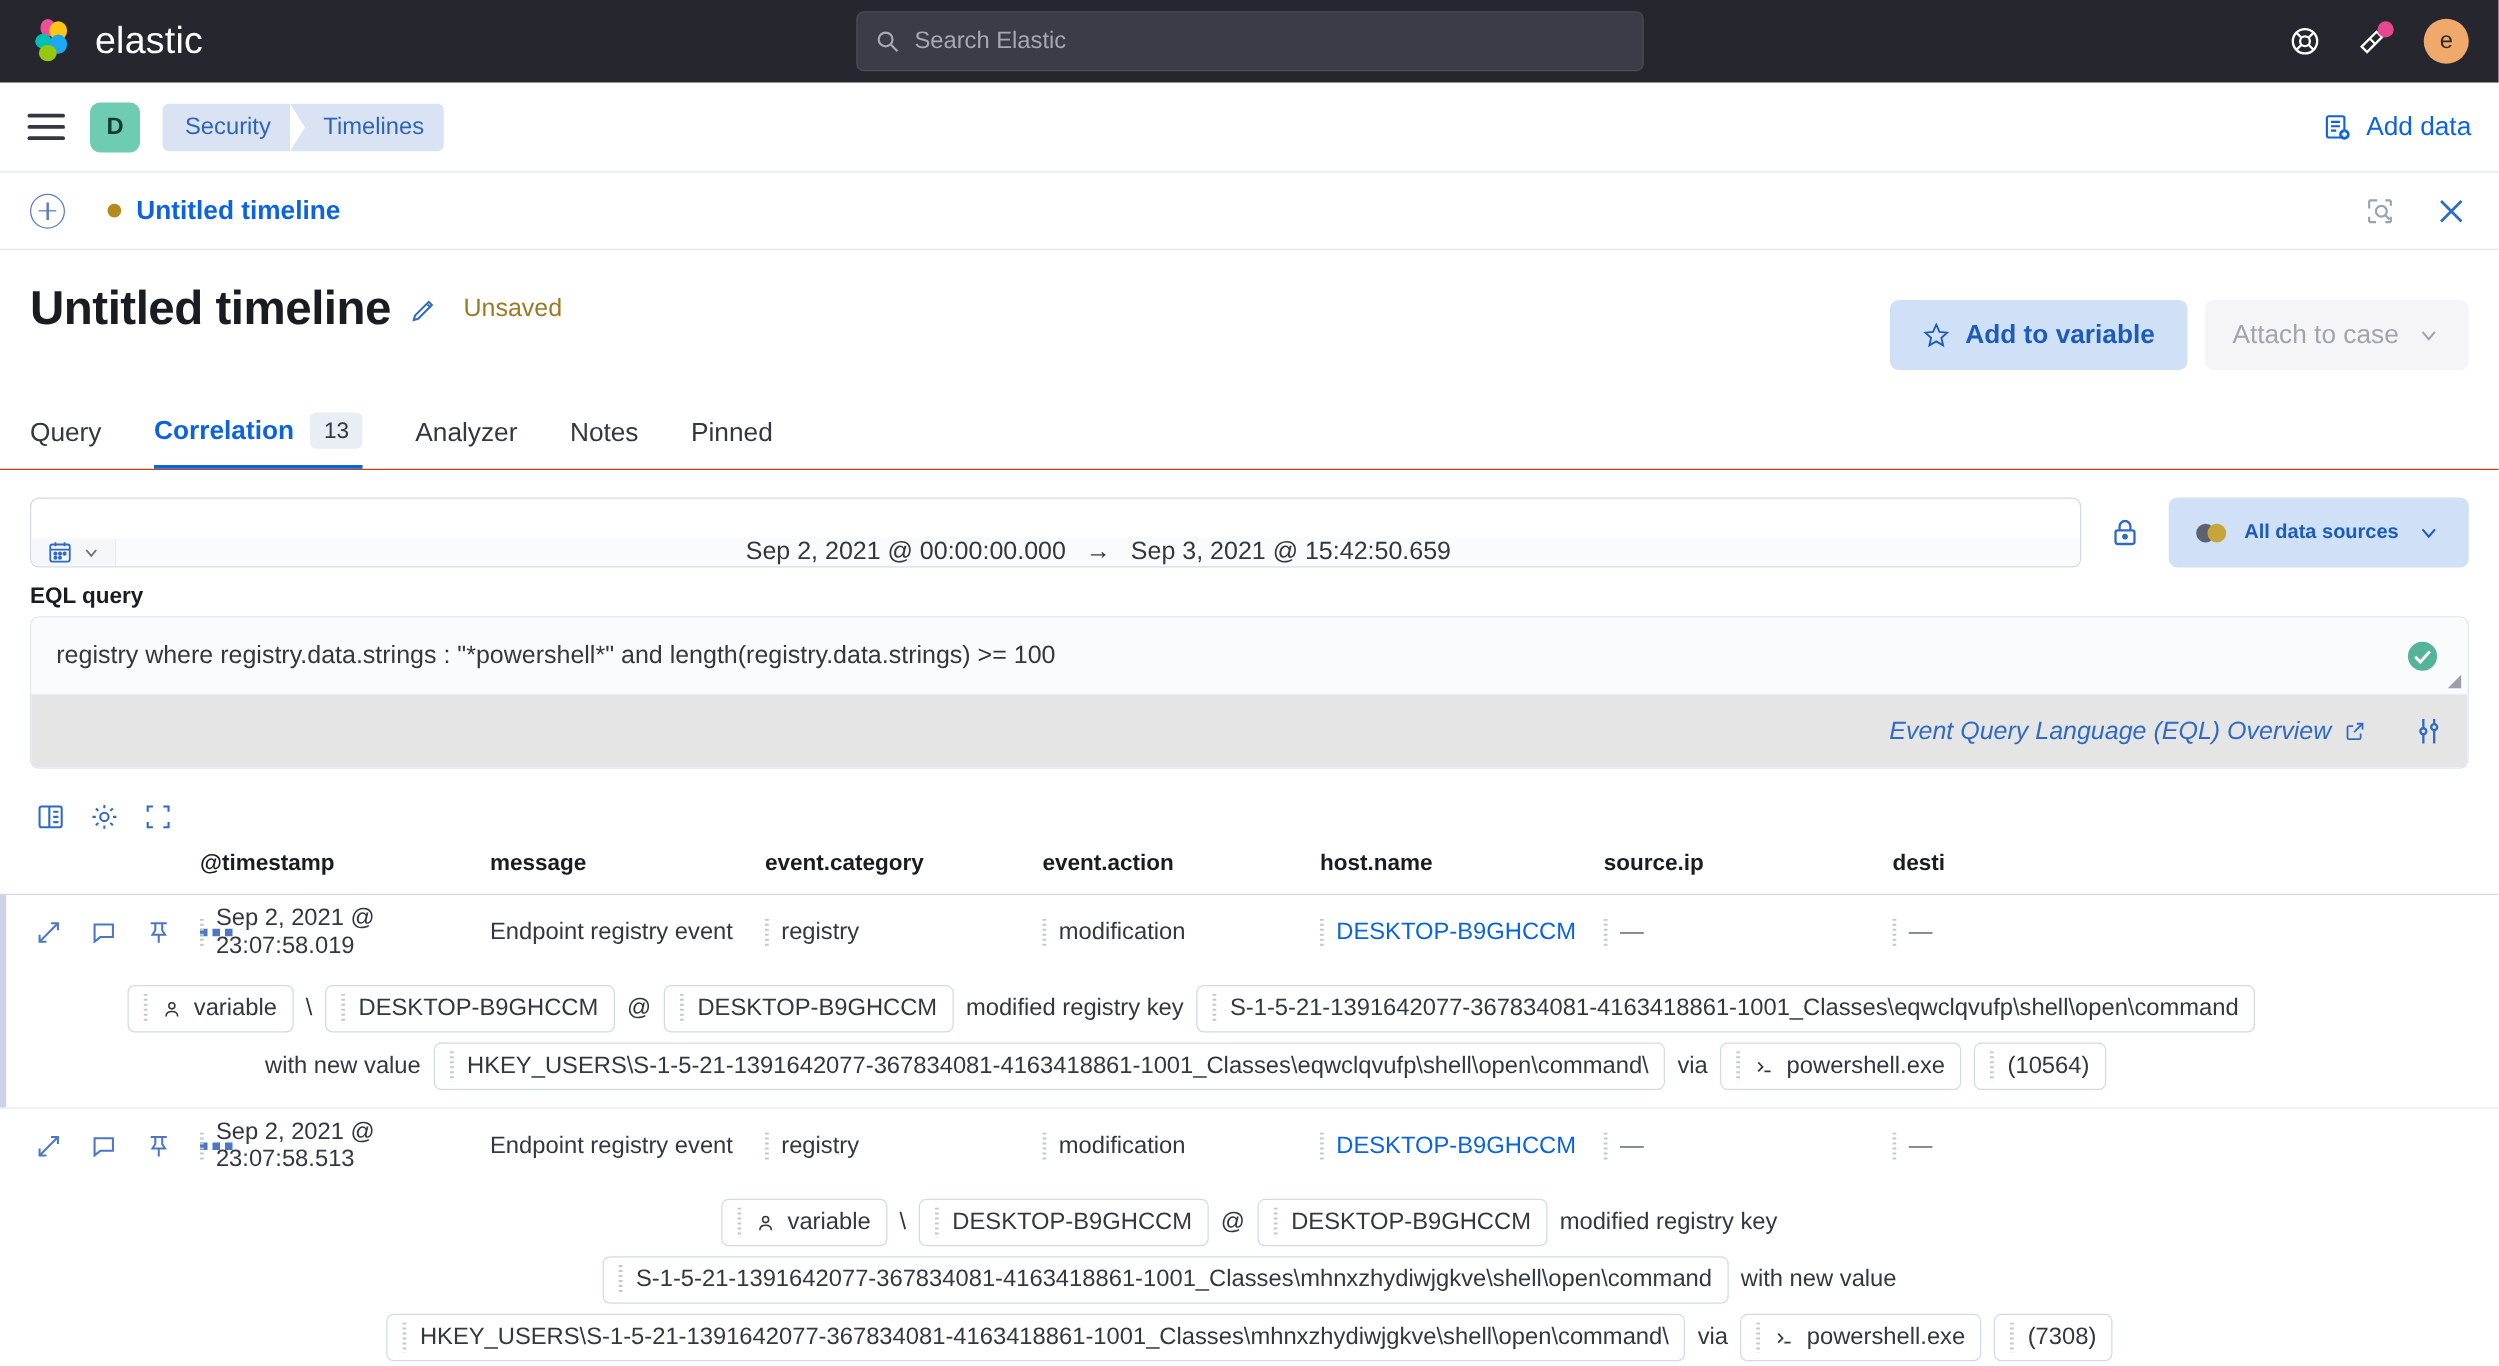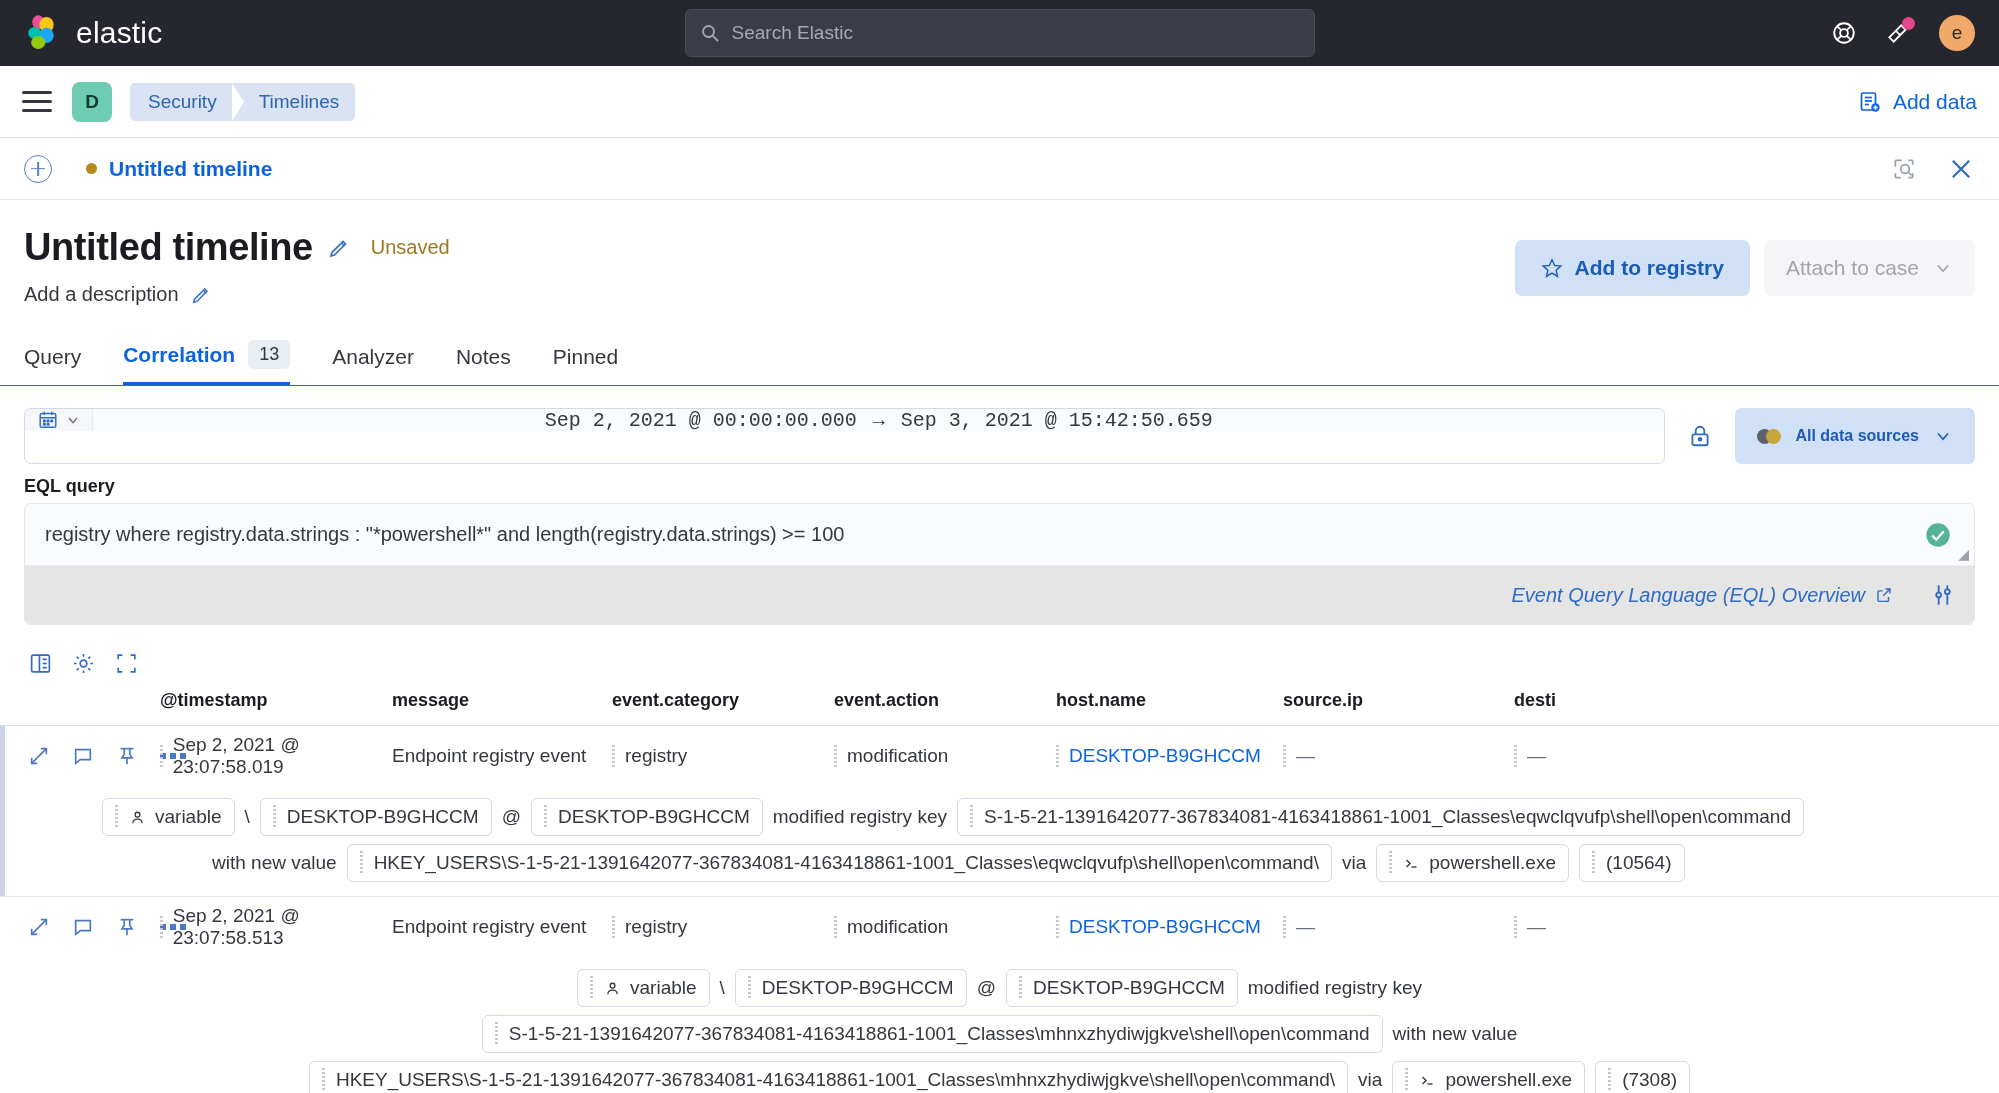--- a/index.html
+++ b/index.html
@@ -98,21 +98,21 @@
 
   
   .tabs{display:flex;align-items:flex-end;gap:42px;padding:0 24px;margin-top:22px;border-bottom:1px solid #c2410c;height:58px;}
   .tab{font-size:21px;color:#343741;padding-bottom:16px;cursor:pointer;display:flex;align-items:center;gap:13px;}
   .tab.active{color:#0b64dd;font-weight:bold;box-shadow:inset 0 -3px 0 #0b64dd;margin-top:45px;}
   .tab-count{background:#e9edf4;color:#343741;border-radius:5px;font-size:18px;padding:4px 11px;font-weight:normal;}
 
   
   .qbar{display:flex;align-items:center;gap:0;padding:22px 24px 0 24px;}
   .dp{
-    flex:1;display:flex;align-items:flex-start;height:56px;border:1px solid #d3dae6;border-radius:7px;overflow:hidden;background:#fff;font-family:Liberation Mono, monospace;
+    flex:1;display:flex;align-items:flex-end;height:56px;border:1px solid #d3dae6;border-radius:7px;overflow:hidden;background:#fff;
   }
   .dp-cal{
     width:68px;background:#f6f7fa;border-right:1px solid #e6e9f0;display:flex;align-items:center;justify-content:center;gap:6px;cursor:pointer;
   }
   .dp-range{flex:1;display:flex;align-items:center;justify-content:center;gap:16px;font-size:20px;color:#343741;background:#fafbfd;}
   .btn-refresh{
     height:56px;background:#2f6bc4;color:#fff;border:none;border-radius:7px;margin-left:16px;padding:0 30px;
     font-size:21px;font-weight:bold;display:flex;align-items:center;gap:13px;cursor:pointer;
     font-family:"Liberation Sans", sans-serif;
   }
@@ -282,38 +282,29 @@
     <div class="title-row">
       <h1>Untitled timeline</h1>
       <span>
         <svg width="24" height="24" viewBox="0 0 24 24" fill="none" stroke="#2f6bc4" stroke-width="1.6">
           <path d="M4 20l3.5-1 11-11-2.5-2.5-11 11z"></path>
             <line x1="15" y1="7.5" x2="17.5" y2="10"></line>
         </svg>
       </span>
       <span class="unsaved">Unsaved</span>
     </div>
-    <div class="desc-row">
-      <span>Add a description</span>
-      <span>
-        <svg width="22" height="22" viewBox="0 0 24 24" fill="none" stroke="#2f6bc4" stroke-width="1.6">
-          <path d="M4 20l3.5-1 11-11-2.5-2.5-11 11z"></path>
-            <line x1="15" y1="7.5" x2="17.5" y2="10"></line>
-        </svg>
-      </span>
-    </div>
   </div>
   <div class="title-actions">
     <button class="btn-fav">
       <span>
         <svg width="22" height="22" viewBox="0 0 24 24" fill="none" stroke="#1d5bb8" stroke-width="1.6">
           <polygon points="12,3 14.8,9.2 21.5,9.9 16.5,14.4 18,21 12,17.6 6,21 7.5,14.4 2.5,9.9 9.2,9.2"></polygon>
         </svg>
       </span>
-      <span>Add to registry</span>
+      <span>Add to variable</span>
     </button>
     <button class="btn-case">
       <span>Attach to case</span>
       <span>
         <svg width="20" height="20" viewBox="0 0 24 24" fill="none" stroke="#a2a3ad" stroke-width="2">
           <polyline points="6,9 12,16 18,9"></polyline>
         </svg>
       </span>
     </button>
   </div>

